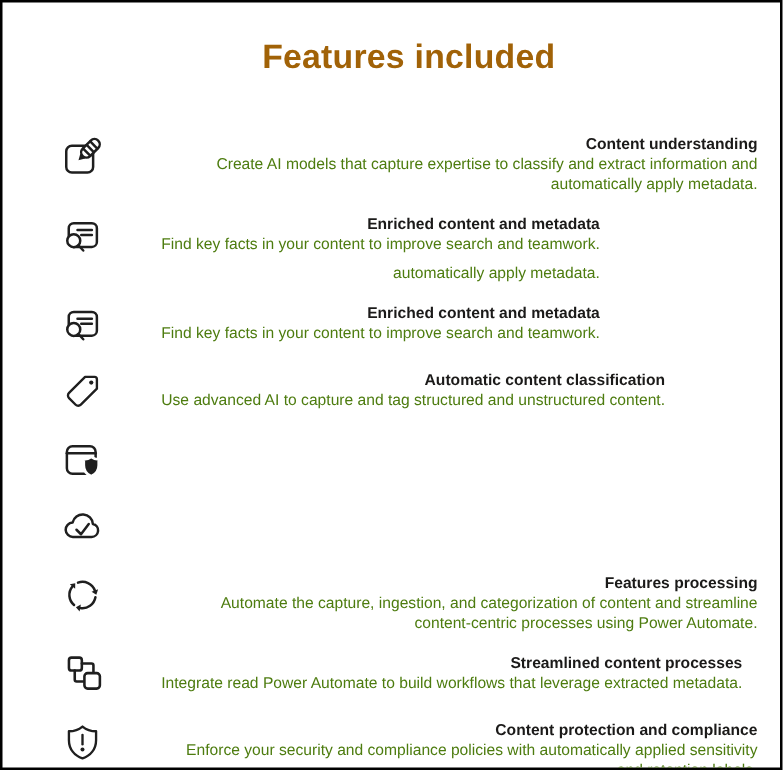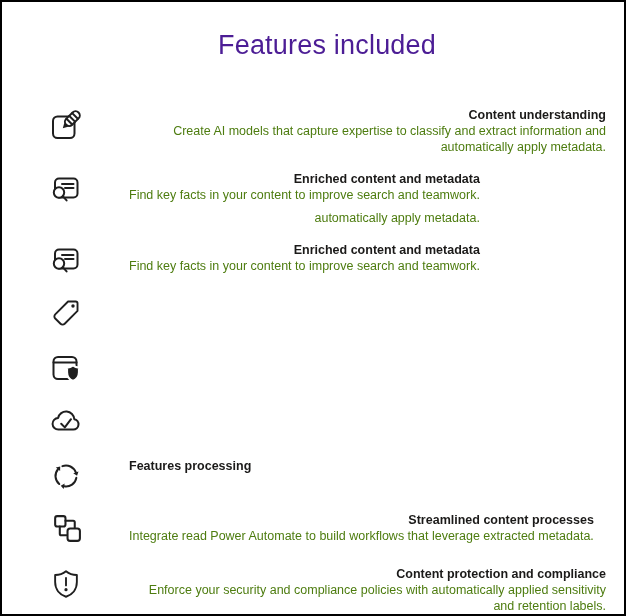--- a/index.html
+++ b/index.html
@@ -9,22 +9,22 @@
     height: 616px;
     border: 2px solid #000;
     overflow: hidden;
     font-family: "Liberation Sans", "DejaVu Sans", sans-serif;
     color: #1b1a19;
   }
   .page { padding: 24px 18px 0 46px; }
   .page-title {
     text-align: center;
     font-size: 27px;
-    font-weight: 400;
-    color: #4c1d95;
+    font-weight: 700;
+    color: #a16207;
     letter-spacing: 0.2px;
     margin-top: 4px;
   }
   .features { margin-top: 46px; }
   .feature-row {
     display: flex;
     align-items: flex-start;
     margin-bottom: 16px;
   }
   .feature-icon {
@@ -117,20 +117,24 @@
       </div>
     </div>
 
     <div class="feature-row">
       <span class="feature-icon">
         <svg width="34" height="34" viewBox="0 0 36 36">
           <path class="ic" d="M20.2 5.8 L28.2 5.8 A2 2 0 0 1 30.2 7.8 L30.2 15.8 L16.6 29.4 A3.1 3.1 0 0 1 12.2 29.4 L6.6 23.8 A3.1 3.1 0 0 1 6.6 19.4 Z"></path>
           <circle class="ic-fill" cx="25.4" cy="10.6" r="1.8"></circle>
         </svg>
       </span>
+      <div class="feature-text">
+        <div class="feature-title">Automatic content classification</div>
+        <p class="feature-desc">Use advanced AI to capture and tag structured and unstructured content.</p>
+      </div>
     </div>
 
     <div class="feature-row">
       <span class="feature-icon">
         <svg width="36" height="36" viewBox="0 0 36 36">
           <rect class="ic" x="5.5" y="7" width="23" height="22" rx="4.5"></rect>
           <path class="ic" d="M5.5 12.5 H28.5"></path>
           <path class="ic-shield-fill" d="M25 15.5 c1.7 1.3 3.7 2 6 2.1 v4.6 c0 4.2 -2.3 7.3 -6 8.9 c-3.7 -1.6 -6 -4.7 -6 -8.9 v-4.6 c2.3 -0.1 4.3 -0.8 6 -2.1 z"></path>
         </svg>
       </span>
@@ -151,20 +155,21 @@
           <path class="ic" d="M14.41 8.13 A10.5 10.5 0 0 1 27.87 14.41"></path>
           <path class="ic" d="M28.34 19.82 A10.5 10.5 0 0 1 16.18 28.34"></path>
           <path class="ic" d="M11.25 26.04 A10.5 10.5 0 0 1 9.96 11.25"></path>
           <path class="ic-fill" d="M29.07 17.70 L25.24 15.37 L30.50 13.45 Z"></path>
           <path class="ic-fill" d="M12.73 27.73 L16.67 25.58 L15.69 31.10 Z"></path>
           <path class="ic-fill" d="M12.21 8.57 L12.10 13.05 L7.82 9.45 Z"></path>
         </svg>
       </span>
       <div class="feature-text">
         <div class="feature-title">Features processing</div>
+        <p class="feature-desc">Automate the capture, ingestion, and categorization of content and streamline content-centric processes using Power Automate.</p>
       </div>
     </div>
 
     <div class="feature-row">
       <span class="feature-icon">
         <svg width="33" height="33" viewBox="0 0 32 32">
           <rect class="ic" x="5" y="4" width="10" height="10" rx="2"></rect>
           <rect class="ic" x="17" y="16" width="12" height="12" rx="2.5"></rect>
           <path class="ic" d="M15 8.5 H22.5 a1.5 1.5 0 0 1 1.5 1.5 V15"></path>
           <path class="ic" d="M9.5 14 V21 a1.5 1.5 0 0 0 1.5 1.5 H16"></path>

